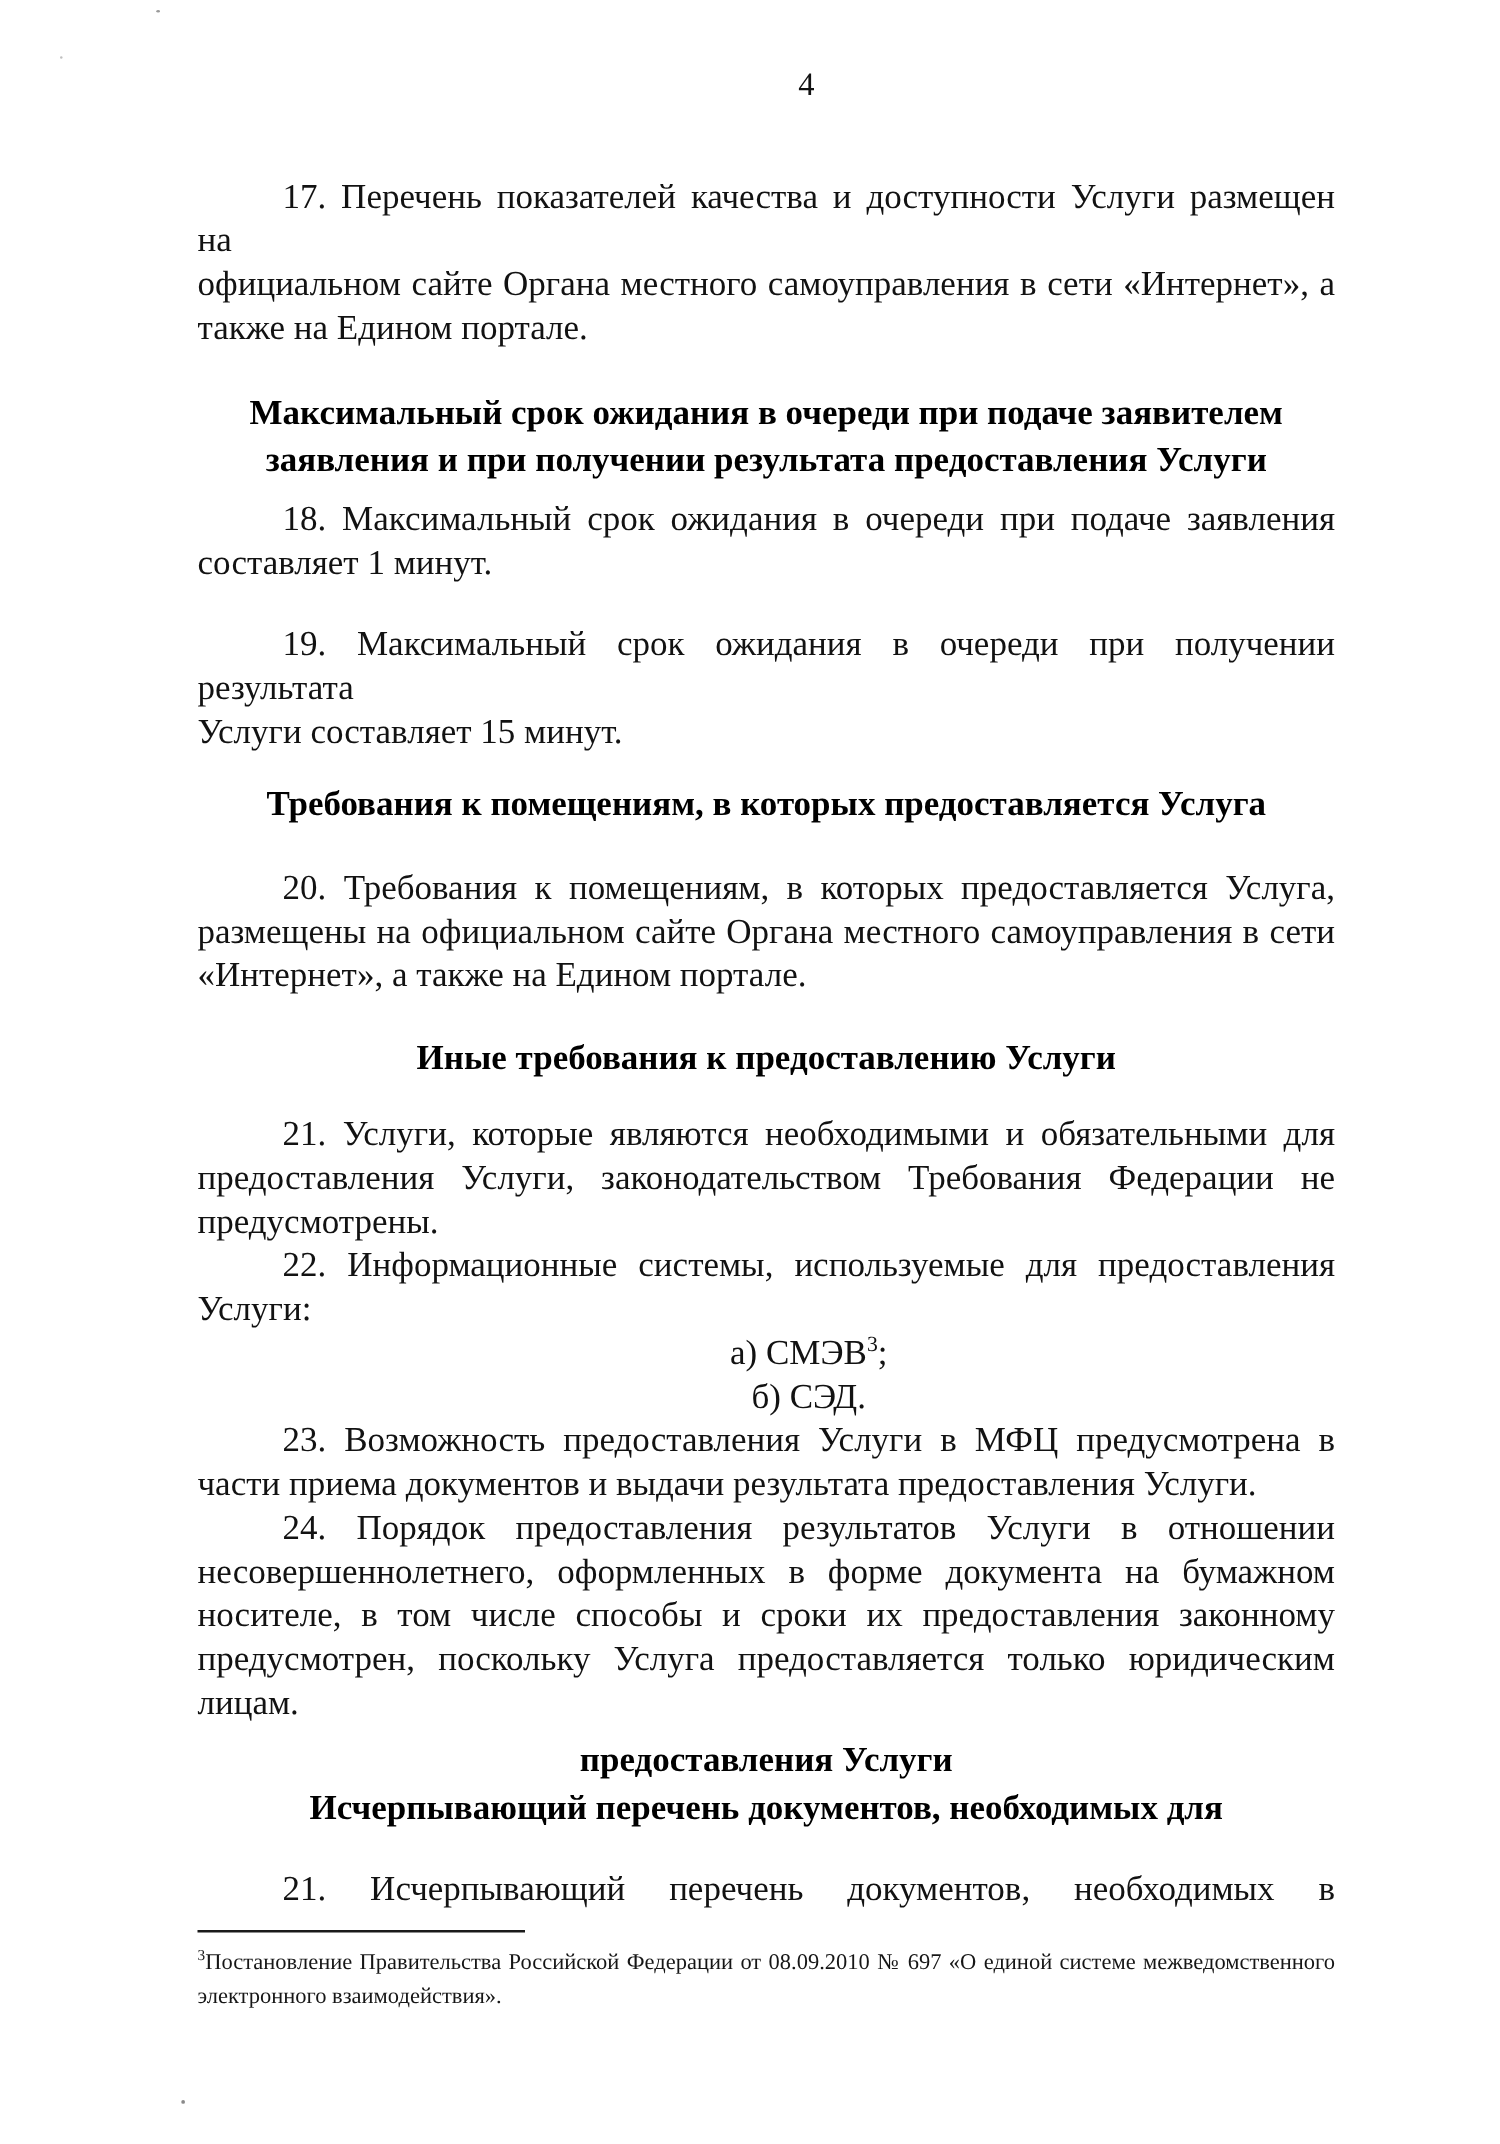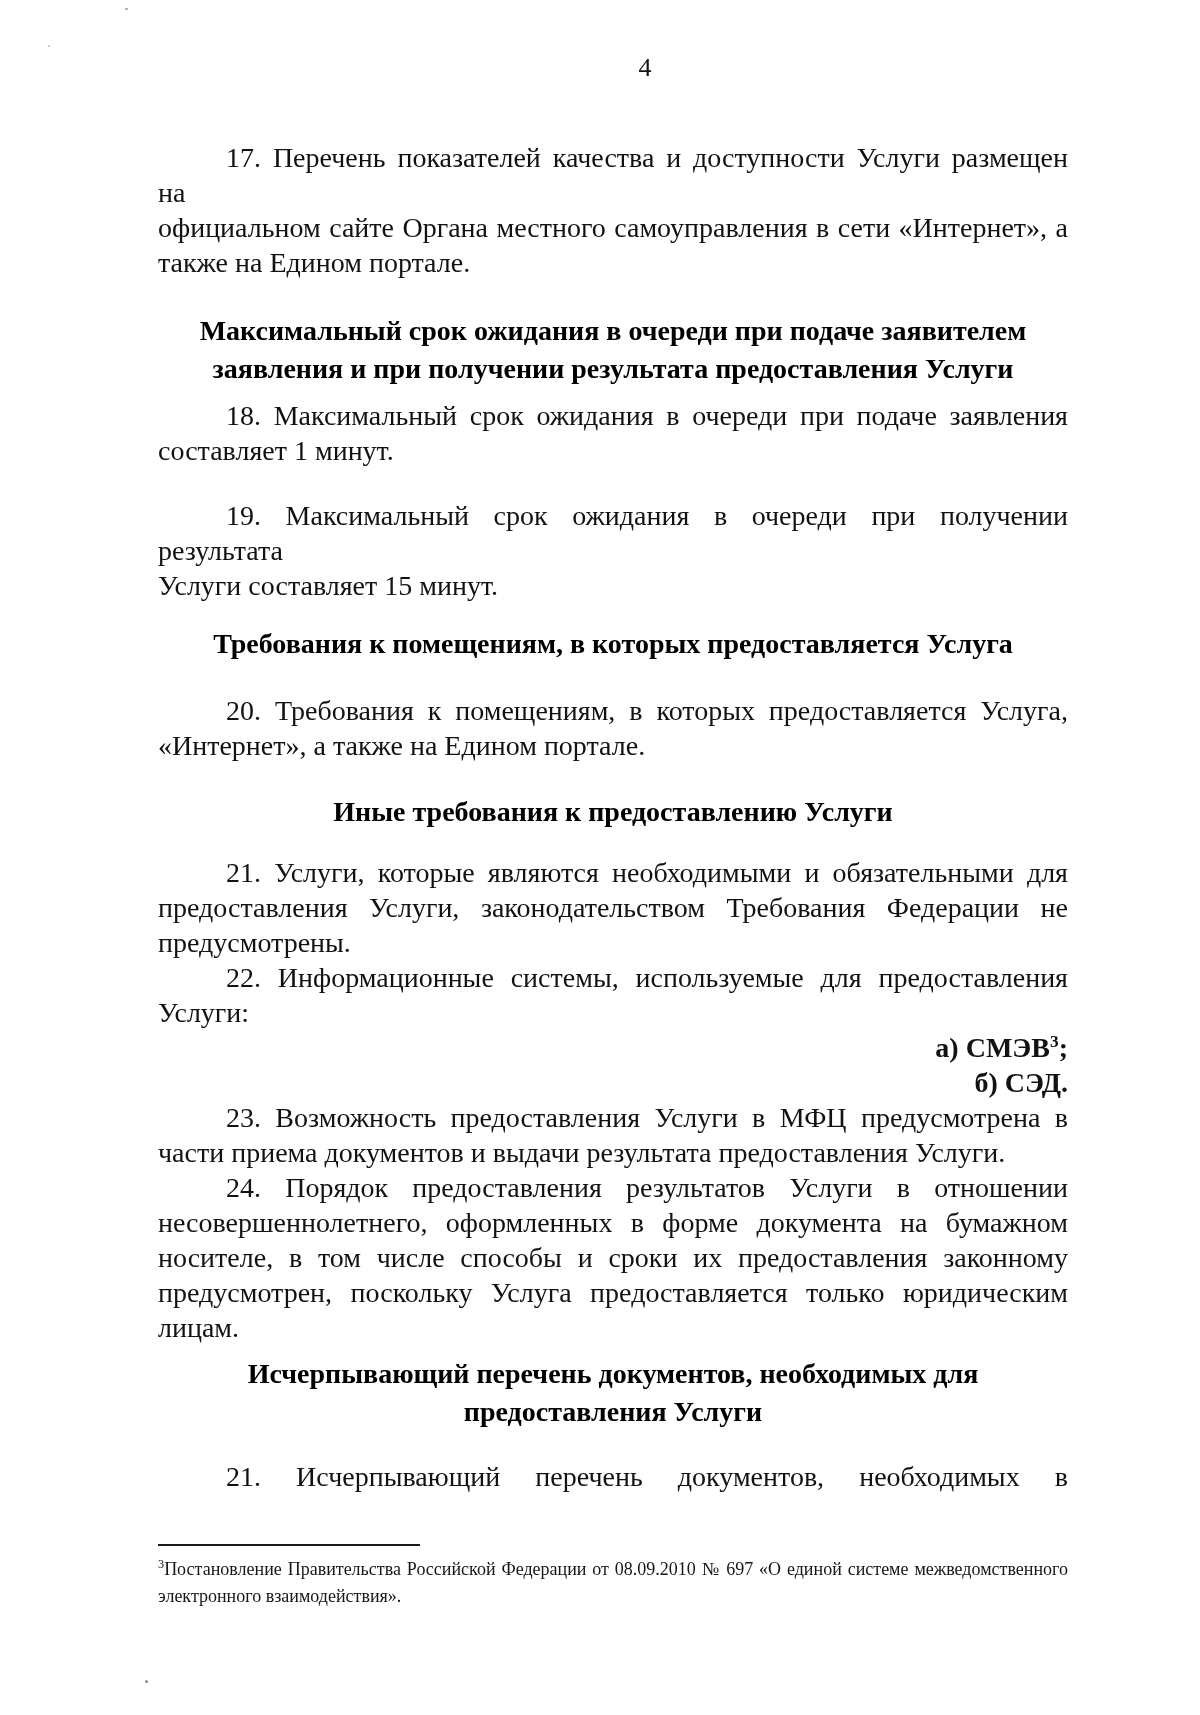--- a/index.html
+++ b/index.html
@@ -44,22 +44,21 @@
     line-height: 38px;
   }
   .heading .line {
     text-align: right;
     text-align-last: center;
     text-indent: 0;
   }
 
   .item-line {
     padding-left: 68px;
-    text-align: right;
-    font-weight: bold;
+    text-align: center;
   }
 
   sup {
     font-size: 0.62em;
     line-height: 0;
     vertical-align: super;
   }
 
   .mt-h1  { margin-top: 32px; }
   .mt-p18 { margin-top: 10px; }
@@ -127,20 +126,21 @@
       <div class="line">19. Максимальный срок ожидания в очереди при получении результата</div>
       <div class="line">Услуги составляет 15 минут.</div>
     </div>
 
   <div class="heading mt-h2">
       <div class="line">Требования к помещениям, в которых предоставляется Услуга</div>
     </div>
 
   <div class="para mt-p20">
       <div class="line">20. Требования к помещениям, в которых предоставляется Услуга,</div>
+      <div class="line">размещены на официальном сайте Органа местного самоуправления в сети</div>
       <div class="line">«Интернет», а также на Едином портале.</div>
     </div>
 
   <div class="heading mt-h3">
       <div class="line">Иные требования к предоставлению Услуги</div>
     </div>
 
   <div class="para mt-p21">
       <div class="line">21. Услуги, которые являются необходимыми и обязательными для</div>
       <div class="line">предоставления Услуги, законодательством Требования Федерации не</div>
@@ -165,22 +165,22 @@
 
   <div class="para">
       <div class="line">24. Порядок предоставления результатов Услуги в отношении</div>
       <div class="line">несовершеннолетнего, оформленных в форме документа на бумажном</div>
       <div class="line">носителе, в том числе способы и сроки их предоставления законному</div>
       <div class="line">предусмотрен, поскольку Услуга предоставляется только юридическим</div>
       <div class="line">лицам.</div>
     </div>
 
   <div class="heading mt-h4">
+      <div class="line">предоставления Услуги</div>
       <div class="line">Исчерпывающий перечень документов, необходимых для</div>
-      <div class="line">предоставления Услуги</div>
     </div>
 
   <div class="para force-justify mt-p25">
       <div class="line">21. Исчерпывающий перечень документов, необходимых в</div>
     </div>
 
   <div class="footnote">
     <div class="footnote-rule"></div>
     <div class="footnote-text">
       <sup>3</sup><span>Постановление Правительства Российской Федерации от 08.09.2010 № 697 «О единой системе межведомственного электронного взаимодействия».</span>

